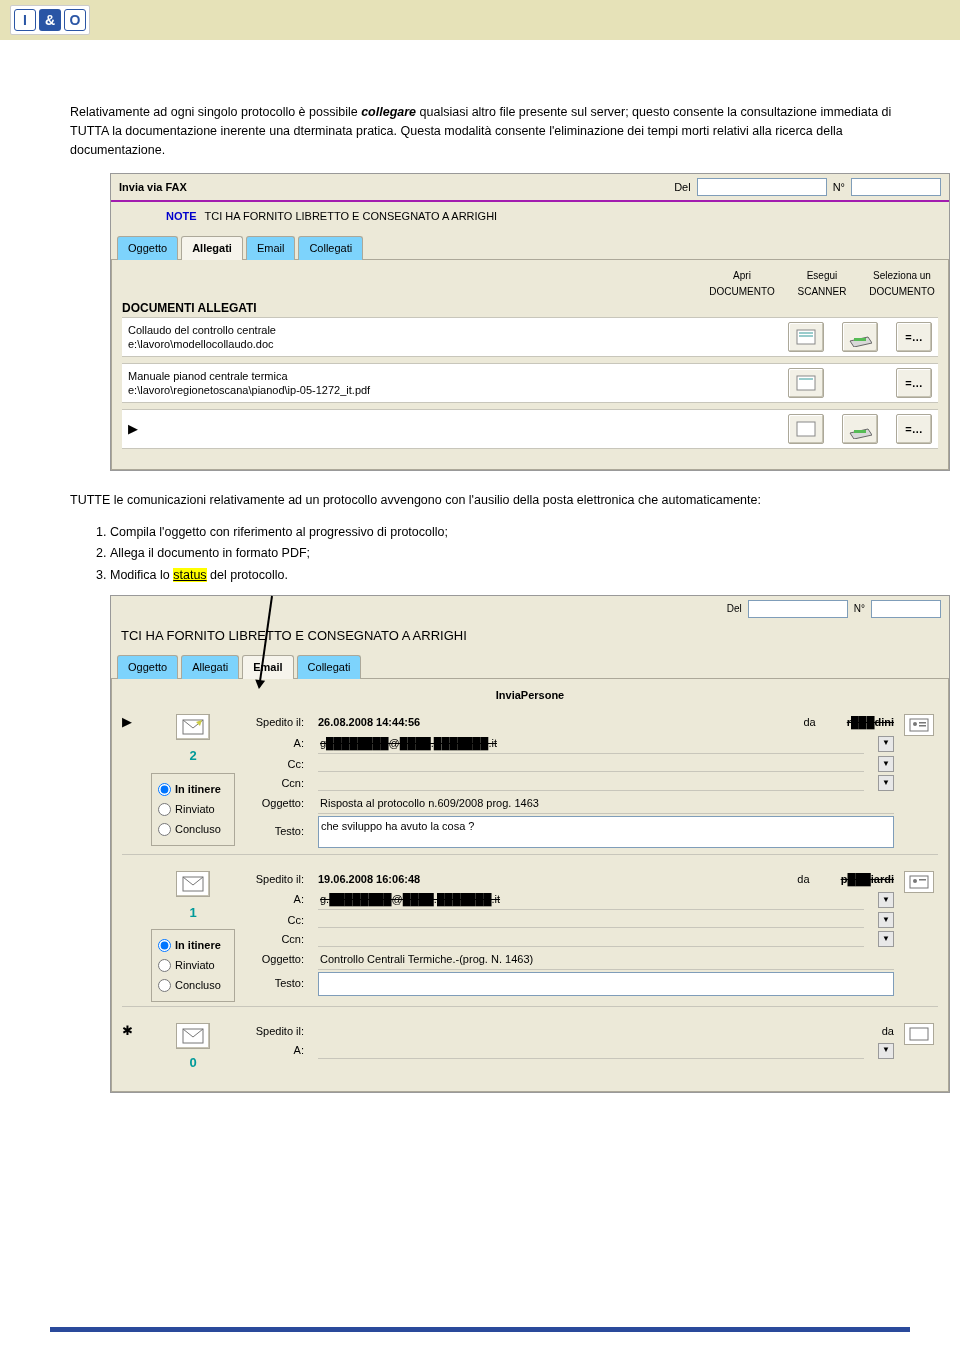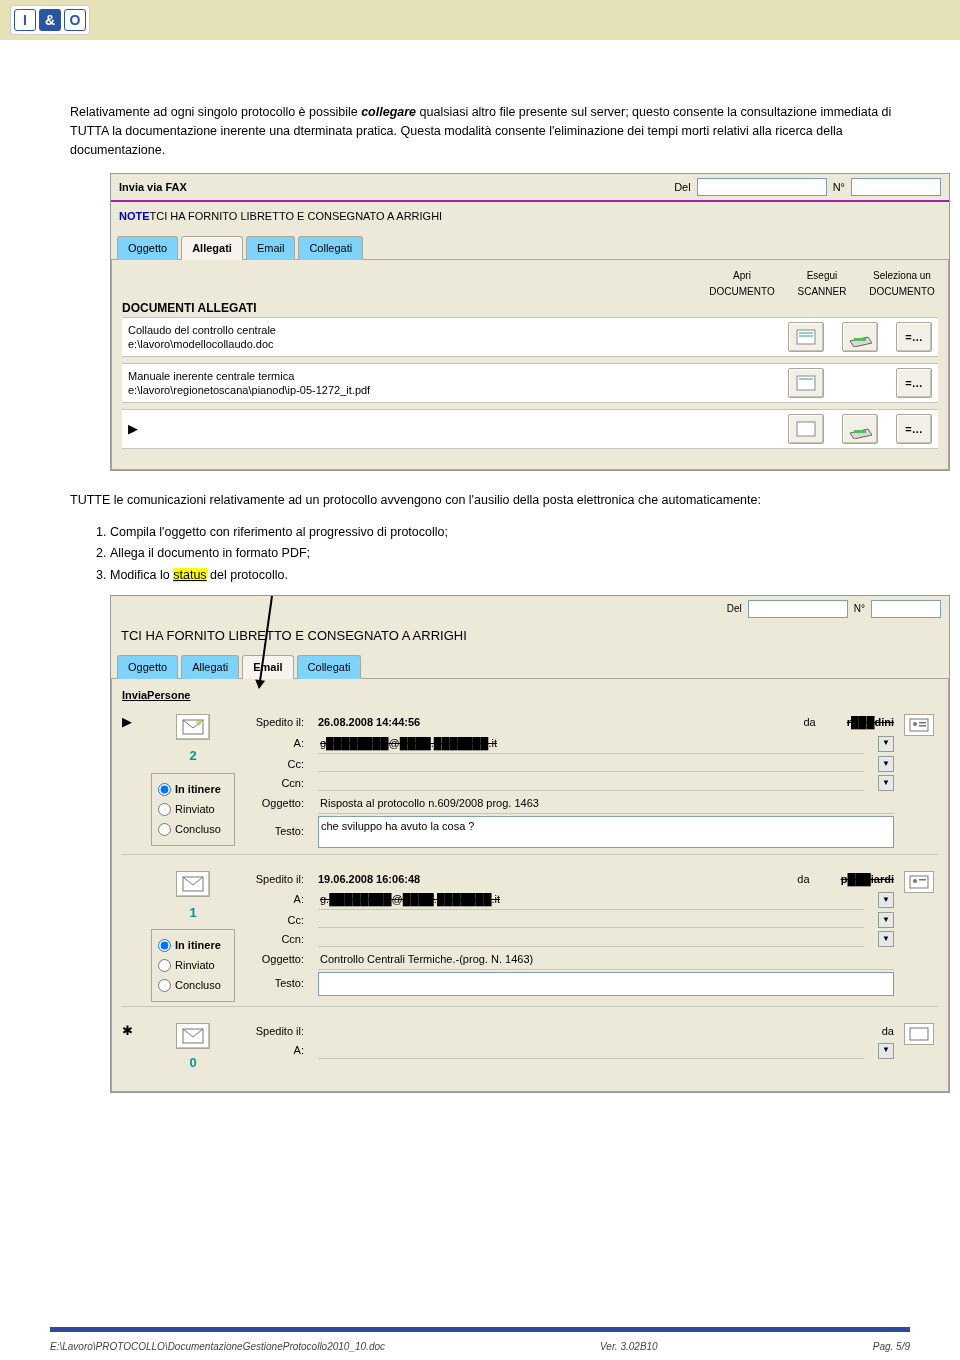--- a/index.html
+++ b/index.html
@@ -83,21 +83,21 @@
     <div class="shot">
       <div class="row" style="padding:4px 8px; border-bottom:2px solid #a21caf; font-weight:bold; justify-content:space-between;">
         <span>Invia via FAX</span>
         <span style="display:flex;align-items:center;gap:6px;">
           <span style="font-weight:normal;">Del</span>
           <input type="text" class="txtbox" style="width: 130px;">
           <span style="font-weight:normal;">N°</span>
           <input type="text" class="txtbox" style="width: 90px;">
         </span>
       </div>
-      <div class="row" style="padding:6px 8px;align-items:baseline;">
+      <div class="row" style="padding:6px 8px;gap:8px;align-items:baseline;margin-left:47px;">
         <span class="blue-note">NOTE</span>
         <span class="black-note">TCI HA FORNITO LIBRETTO E CONSEGNATO A ARRIGHI</span>
       </div>
       <div class="tab-strip">
         <div class="tab">Oggetto</div>
         <div class="tab active">Allegati</div>
         <div class="tab">Email</div>
         <div class="tab">Collegati</div>
       </div>
       <div class="tab-body">
@@ -130,21 +130,21 @@
                 </svg>
               </div>
             <div class="btn">
                 <span style="font-weight:bold">=…</span>
               </div>
           </div>
         </div>
 
         <div class="doc-row">
           <div class="txt">
-            <span>Manuale inerente centrale termica</span><br>
+            <span>Manuale pianod centrale termica</span><br>
             <span>e:\lavoro\regionetoscana\pianod\ip-05-1272_it.pdf</span>
           </div>
           <div class="btns">
             <div class="btn">
                 <svg class="svg-ic" viewBox="0 0 24 20">
                   <rect x="3" y="3" width="18" height="14" fill="#fff" stroke="#888"></rect>
                   <rect x="5" y="5" width="14" height="2" fill="#9cc"></rect>
                 </svg>
               </div>
             <div style="width:36px"></div>
@@ -195,21 +195,21 @@
       <div class="row" style="padding:4px 10px;">
         <span class="black-note" style="font-size:13px">TCI HA FORNITO LIBRETTO E CONSEGNATO A ARRIGHI</span>
       </div>
       <div class="tab-strip">
         <div class="tab">Oggetto</div>
         <div class="tab">Allegati</div>
         <div class="tab active">Email</div>
         <div class="tab">Collegati</div>
       </div>
       <div class="tab-body">
-        <div class="row" style="justify-content:flex-start;font-weight:bold;font-size:11px;margin-bottom:4px;text-decoration:underline;">
+        <div class="row" style="justify-content:center;font-weight:bold;font-size:11px;margin-bottom:4px;">
           <span>Invia</span>
           <span>Persone</span>
         </div>
 
         <div class="email-block">
           <div class="email-head">
             <div style="width:14px;font-size:13px;">▶</div>
             <div class="email-left">
               <div class="env-btn">
                 <svg width="22" height="16" viewBox="0 0 22 16">
@@ -371,19 +371,14 @@
             </div>
           </div>
         </div>
 
       </div>
     </div>
 
   </div>
 
   <div class="footer-bar"></div>
-  <div class="footer">
-    <span>E:\Lavoro\PROTOCOLLO\DocumentazioneGestioneProtocollo2010_10.doc</span>
-    <span>Ver. 3.02B10</span>
-    <span>Pag. 5/9</span>
-  </div>
 
 </div>
 
 </body></html>

